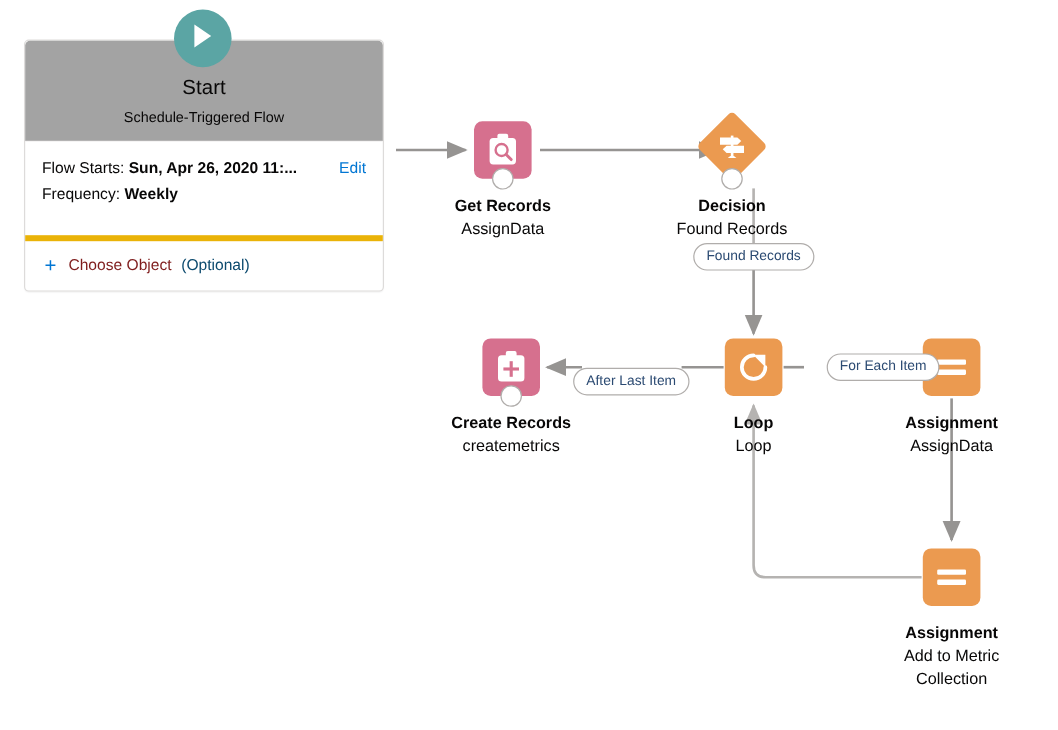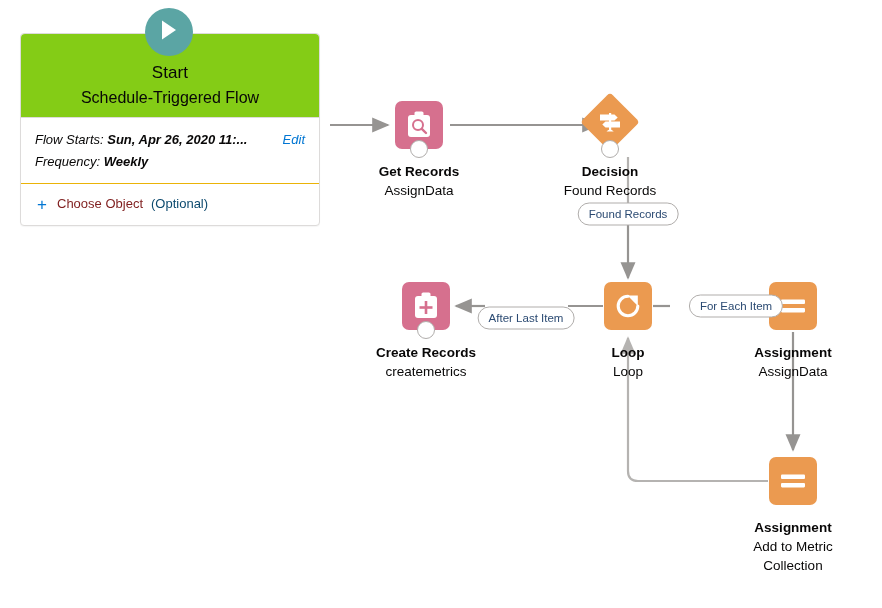--- a/index.html
+++ b/index.html
@@ -33,43 +33,42 @@
     position: absolute;
     left: 20px;
     top: 33px;
     width: 300px;
     background: #ffffff;
     border: 1px solid #dddbda;
     border-radius: 4px;
     box-shadow: 0 1px 1px rgba(0,0,0,0.04);
   }
   .start-head {
-    background: #84cc16;
+    background: #a3a3a3;
     border-bottom: 1px solid #dddbda;
     border-radius: 4px 4px 0 0;
     padding: 28px 10px 10px;
     text-align: center;
   }
   .start-title {
     font-size: 17px;
     color: #080707;
     line-height: 22px;
     letter-spacing: .1px;
   }
   .start-sub {
-    font-size: 16px;
+    font-size: 12px;
     color: #080707;
     margin-top: 5px;
     line-height: 18px;
   }
   .start-body {
-    padding: 11px 14px 10px;
-    border-bottom: 1px solid #eab308;
+    padding: 11px 14px 23px;
+    border-bottom: 5px solid #eab308;
     position: relative;
-    font-style: italic;
   }
   .start-row {
     font-size: 13px;
     color: #080707;
     line-height: 22px;
     white-space: nowrap;
   }
   .start-row .val { font-weight: bold; }
   .edit-link {
     position: absolute;

